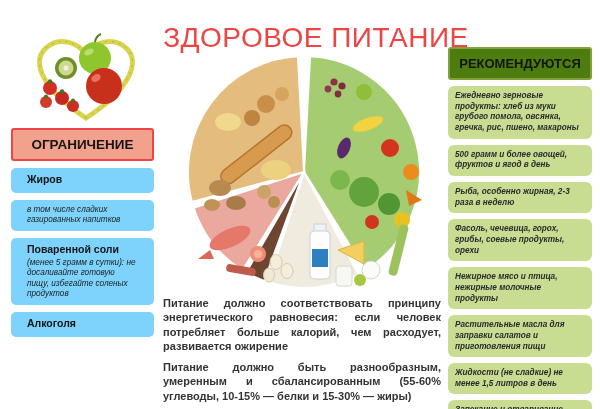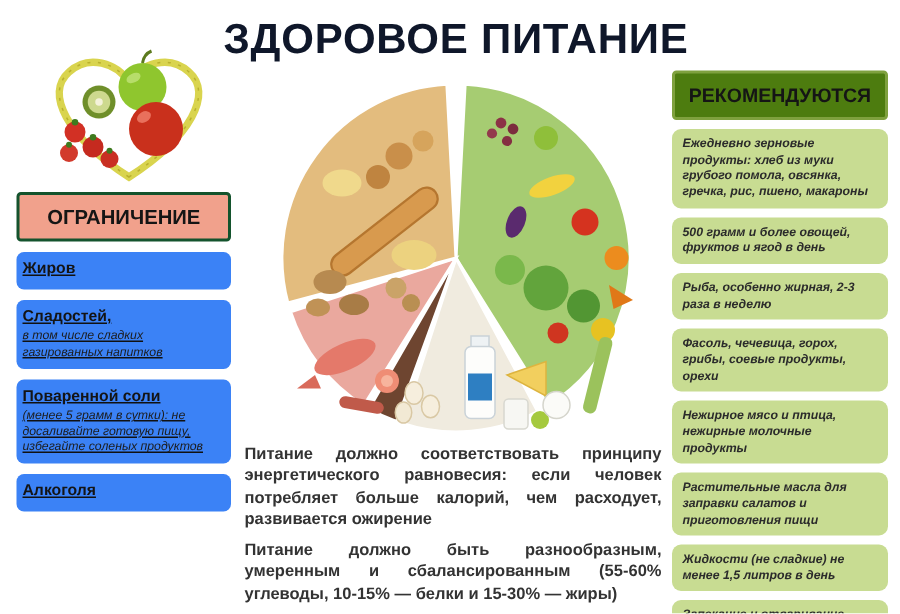--- a/index.html
+++ b/index.html
@@ -1,31 +1,31 @@
 <!DOCTYPE html>
 <html><head>
 <meta charset="utf-8">
 <style>
   html,body{margin:0;padding:0;background:#fff;}
   .poster{
     position:relative;width:600px;height:409px;background:#ffffff;overflow:hidden;
     font-family:"Liberation Sans","DejaVu Sans",sans-serif;color:#111;
   }
   .title{
-    position:absolute;top:6px;left:120px;width:360px;margin:4px;text-align:center;
-    font-size:28px;font-weight:700;letter-spacing:0.5px;color:#0f172a;
+    position:absolute;top:6px;left:120px;width:360px;margin:16px;text-align:center;
+    font-size:28px;font-weight:400;letter-spacing:0.5px;color:#ef4444;
   }
   
   .heart-art{position:absolute;left:16px;top:24px;width:142px;height:102px;}
   .left-panel{position:absolute;left:11px;top:128px;width:143px;display:flex;flex-direction:column;gap:7px;}
   .panel-header{
     text-align:center;font-weight:bold;border-radius:3px;padding:7px 2px;color:#151515;
   }
-  .panel-header.pink{background:#f1a18c;border:2px solid #14532d;font-size:13.5px;}
-  .pink-box{background:#3b82f6;border-radius:5px;padding:5px 4px;text-decoration:underline;}
+  .panel-header.pink{background:#f1a18c;border:2px solid #ef4444;font-size:13.5px;}
+  .pink-box{background:#7dd3fc;border-radius:5px;padding:5px 16px;}
   .box-title{font-weight:bold;font-size:10.5px;line-height:1.2;margin-bottom:2px;color:#141414;}
   .box-desc{font-style:italic;font-size:8.2px;line-height:1.3;color:#1c1c1c;font-weight:500;}
   
   .right-panel{position:absolute;left:448px;top:47px;width:144px;display:flex;flex-direction:column;gap:6px;}
   .panel-header.green{background:#4d7c0f;border:2px solid #7fa13e;font-size:13px;}
   .green-box{
     background:#c8dc92;border-radius:6px;padding:5px 7px;
     font-size:8.2px;font-style:italic;font-weight:bold;line-height:1.3;color:#2b2b2b;
   }
   
@@ -71,21 +71,20 @@
         <circle cx="57" cy="76.5" r="2" fill="#3e7a1e"></circle>
     </g>
   </svg>
 
   <div class="left-panel">
     <div class="panel-header pink">ОГРАНИЧЕНИЕ</div>
     <div class="pink-box">
       <div class="box-title">Жиров</div>
     </div>
     <div class="pink-box">
-      <div class="box-title">Сладостей,</div>
       <div class="box-desc">в том числе сладких газированных напитков</div>
     </div>
     <div class="pink-box">
       <div class="box-title">Поваренной соли</div>
       <div class="box-desc">(менее 5 грамм в сутки): не досаливайте готовую пищу, избегайте соленых продуктов</div>
     </div>
     <div class="pink-box">
       <div class="box-title">Алкоголя</div>
     </div>
   </div>

